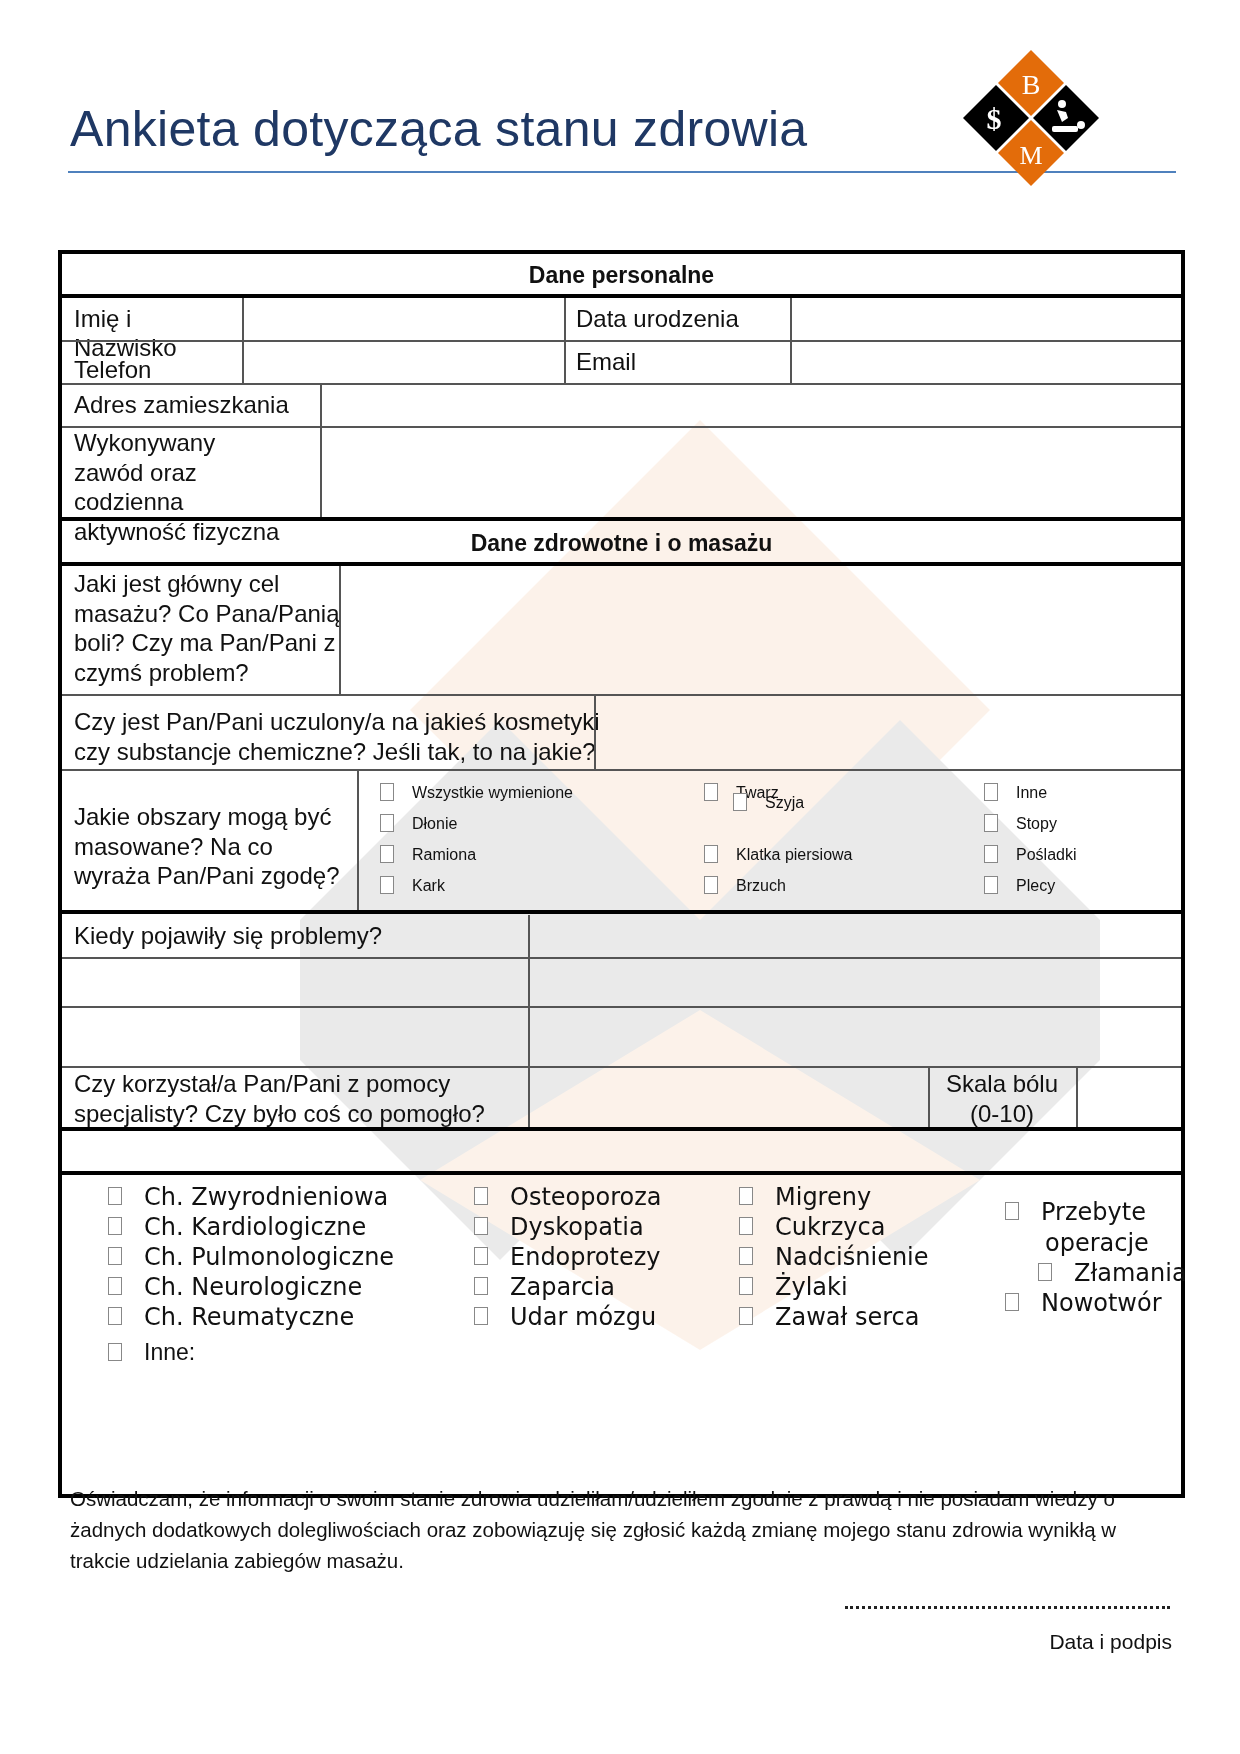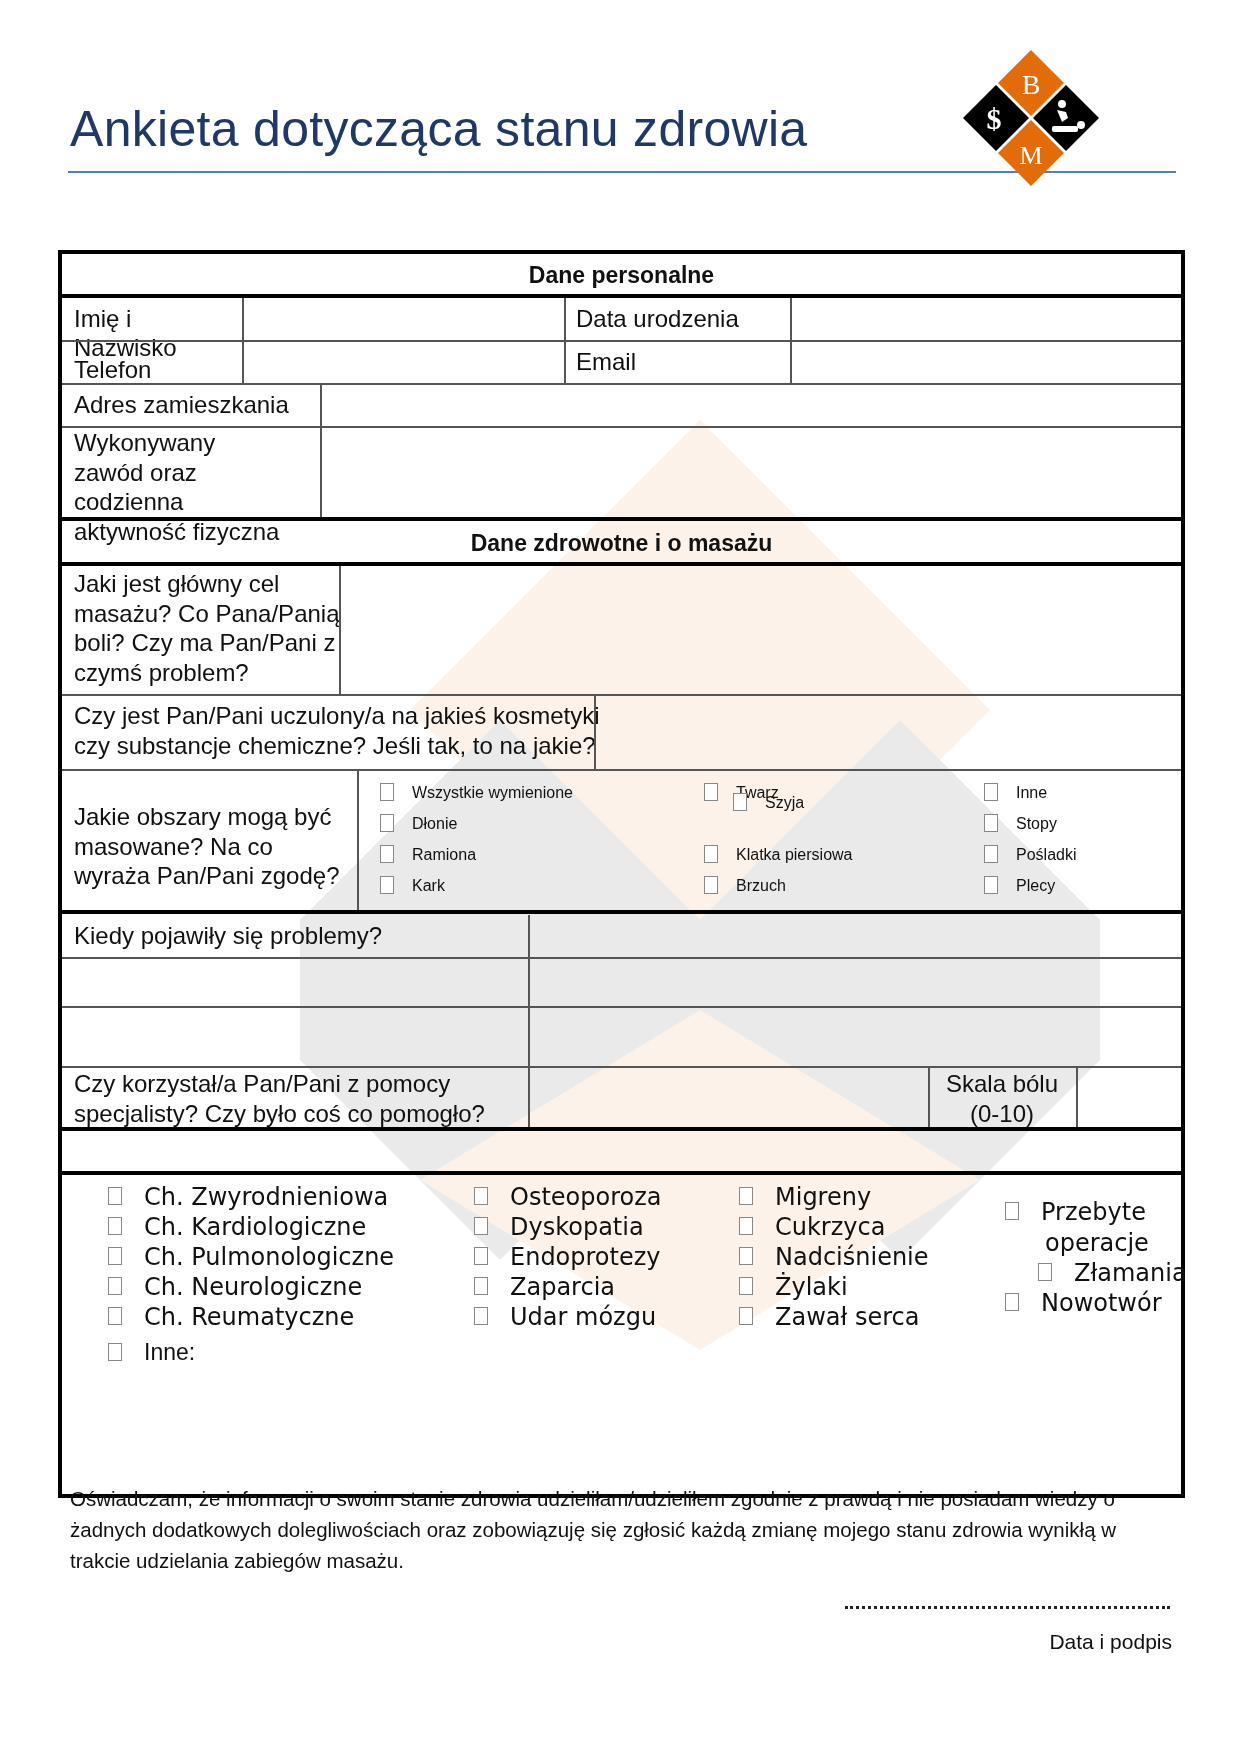--- a/index.html
+++ b/index.html
@@ -92,21 +92,21 @@
   <div class="hthick" style="top:263px;"></div>
 
   <div class="hdr" style="top:276px;">Dane zdrowotne i o masażu</div>
   <div class="hthick" style="top:308px;"></div>
 
   <div class="cell" style="left:0; top:310px; width:290px; height:130px; line-height:29.5px; padding-top:5px;">Jaki jest główny cel masażu? Co Pana/Panią boli? Czy ma Pan/Pani z czymś problem?</div>
   <div class="cell" style="left:277px; top:312px; width:842px; height:128px;"></div>
   <div class="vline" style="left:277px; top:312px; height:129px;"></div>
   <div class="hline" style="top:440px;"></div>
 
-  <div class="cell" style="left:0; top:441px; width:560px; height:56px; line-height:29.5px; padding-top:6px;">Czy jest Pan/Pani uczulony/a na jakieś kosmetyki czy substancje chemiczne? Jeśli tak, to na jakie?</div>
+  <div class="cell" style="left:0; top:441px; width:560px; height:56px; line-height:29.5px; padding-top:12px;">Czy jest Pan/Pani uczulony/a na jakieś kosmetyki czy substancje chemiczne? Jeśli tak, to na jakie?</div>
   <div class="cell" style="left:532px; top:441px; width:587px; height:74px;"></div>
   <div class="vline" style="left:532px; top:441px; height:75px;"></div>
   <div class="hline" style="top:515px;"></div>
 
   <div class="cell" style="left:0; top:542px; width:300px; height:100px; line-height:29.5px;">Jakie obszary mogą być masowane? Na co wyraża Pan/Pani zgodę?</div>
   <div class="vline" style="left:295px; top:516px; height:142px;"></div>
   <div>
     <div class="opt" style="left:318px; top:523px;"><span class="cb"></span><span>Wszystkie wymienione</span></div>
     <div class="opt" style="left:318px; top:554px;"><span class="cb"></span><span>Dłonie</span></div>
     <div class="opt" style="left:318px; top:585px;"><span class="cb"></span><span>Ramiona</span></div>

